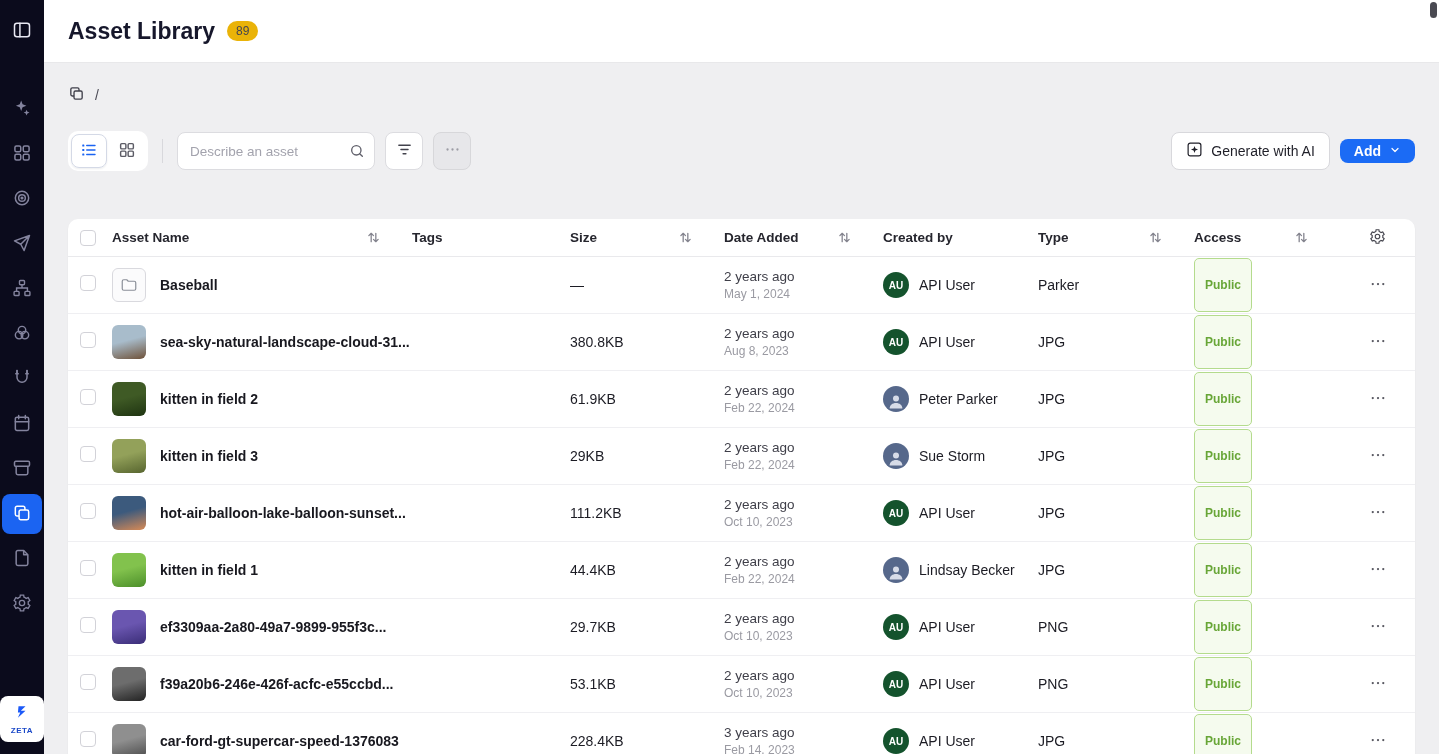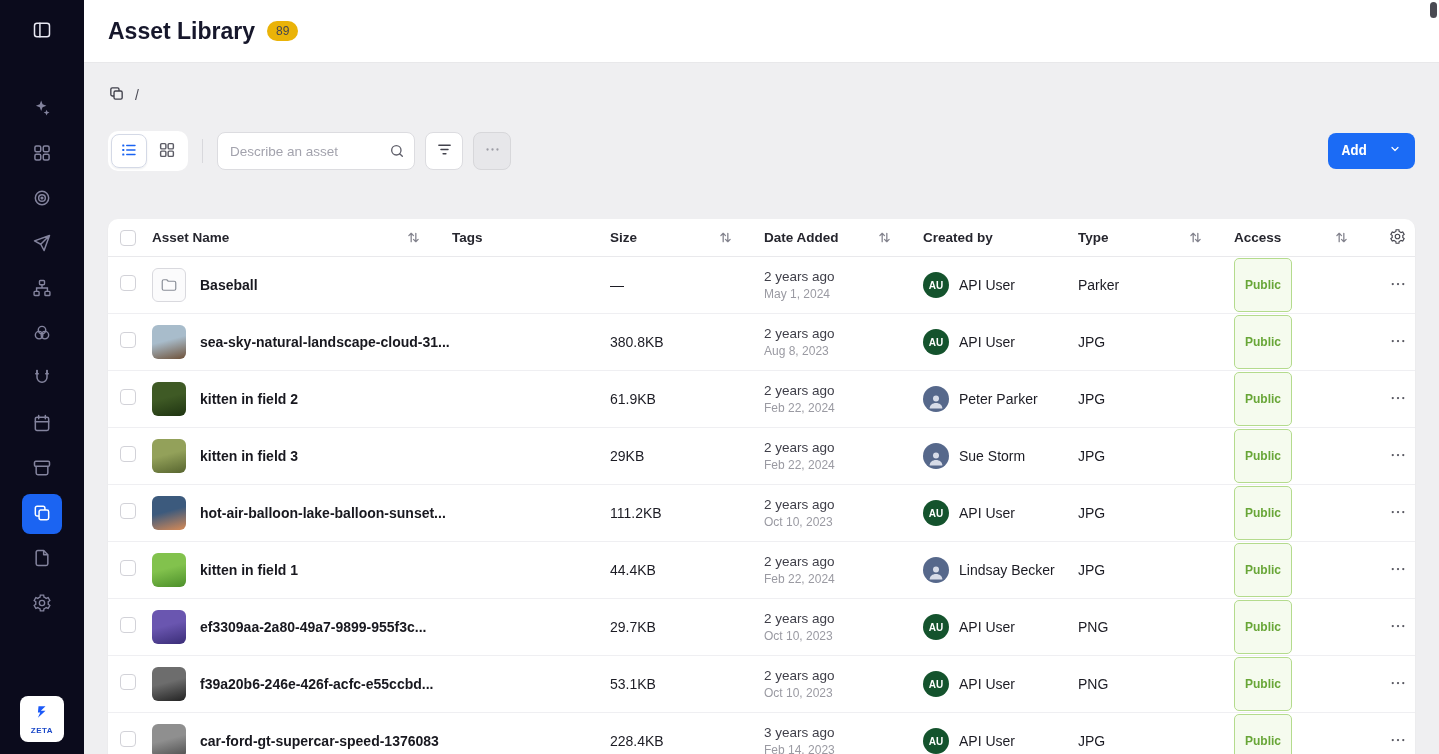--- a/index.html
+++ b/index.html
@@ -1,21 +1,21 @@
 <!DOCTYPE html>
 <html><head>
 <meta charset="utf-8">
 <style>
   * { margin:0; padding:0; box-sizing:border-box; }
   html,body { width:1439px; height:754px; overflow:hidden; }
   body { font-family:"Liberation Sans", sans-serif; background:#efeff1; color:#1c1c24; }
   .app { display:flex; width:100%; height:100%; }
 
   
-  .sidebar { width:84px; background:#0b0b1c; display:flex; flex-direction:column; align-items:center; flex-shrink:0; }
+  .sidebar { width:44px; background:#0b0b1c; display:flex; flex-direction:column; align-items:center; flex-shrink:0; }
   .sb-top { height:63px; display:flex; align-items:center; justify-content:center; width:100%; }
   .sb-btn { width:36px; height:36px; border:none; background:transparent; color:#e8e8f2; display:flex; align-items:center; justify-content:center; cursor:pointer; border-radius:8px; }
   .sb-nav { flex:1; display:flex; flex-direction:column; align-items:center; gap:5px; padding-top:26px; }
   .sb-item { width:40px; height:40px; border:none; background:transparent; color:#84849e; border-radius:8px; display:flex; align-items:center; justify-content:center; cursor:pointer; }
   .sb-item svg { width:20px; height:20px; }
   .sb-item.active { background:#1b64f2; color:#ffffff; }
   .sb-bottom { padding-bottom:12px; }
   .zeta { width:44px; height:46px; background:#ffffff; border-radius:8px; display:flex; flex-direction:column; align-items:center; justify-content:center; gap:2px; }
   .zeta-name { font-size:8px; font-weight:700; color:#1b49c8; letter-spacing:.5px; }
 
@@ -38,21 +38,21 @@
   .vt-btn.active { border-color:#d4d9e6; color:#1b64f2; box-shadow:0 1px 2px rgba(16,24,40,.08); }
   .vdiv { width:1px; height:24px; background:#d8d8dc; margin:0 4px; }
   .search-box { position:relative; width:198px; height:38px; }
   .search-box input { width:100%; height:100%; border:1px solid #dcdce0; border-radius:8px; background:#fff; padding:0 34px 0 12px; font-size:13.5px; color:#33333c; font-family:inherit; outline:none; }
   .search-box input::placeholder { color:#a3a3ad; }
   .search-icon { position:absolute; right:10px; top:50%; transform:translateY(-50%); color:#5f5f6a; display:flex; }
   .icon-btn { width:38px; height:38px; border:1px solid #dcdce0; border-radius:8px; background:#fff; color:#42424c; display:flex; align-items:center; justify-content:center; cursor:pointer; }
   .icon-btn.muted { background:#e7e7ea; border-color:#d7d7da; color:#9c9ca4; }
   .spacer { flex:1; }
   .gen-btn { height:38px; border:1px solid #d8d8dc; background:#fff; border-radius:8px; padding:0 14px; display:flex; align-items:center; gap:8px; font-size:14px; font-weight:500; color:#1f1f28; cursor:pointer; font-family:inherit; }
-  .add-btn { height:36px; border:none; background:#1b6bf5; color:#fff; border-radius:8px; padding:0 14px; display:flex; align-items:center; gap:22px; font-size:14px; font-weight:600; cursor:pointer; font-family:Liberation Mono, monospace; }
+  .add-btn { height:24px; border:none; background:#1b6bf5; color:#fff; border-radius:8px; padding:0 14px; display:flex; align-items:center; gap:8px; font-size:14px; font-weight:600; cursor:pointer; font-family:Liberation Sans, sans-serif; }
 
   
   .card { margin-top:48px; background:#ffffff; border-radius:10px 10px 0 0; box-shadow:0 1px 2px rgba(16,24,40,.05); overflow:hidden; }
   .thead, .trow { display:grid; grid-template-columns:44px 300px 158px 154px 159px 155px 156px 146px 1fr; align-items:center; }
   .thead { height:38px; border-bottom:1px solid #e9e9ec; font-size:13.5px; font-weight:700; color:#26262e; }
   .th { display:flex; align-items:center; }
   .th.sortable { justify-content:space-between; padding-right:32px; }
   .sort { color:#84848e; display:flex; cursor:pointer; }
   .c-check { padding-left:12px; }
   .checkbox { width:16px; height:16px; border:1.5px solid #d2d2d8; border-radius:4px; background:#fff; display:inline-block; cursor:pointer; }
@@ -237,20 +237,27 @@
               </svg></span>
         </button>
         <button class="icon-btn muted">
           <span><svg width="17" height="17" viewBox="0 0 24 24" fill="currentColor">
                 <circle cx="5" cy="12" r="1.6"></circle>
                 <circle cx="12" cy="12" r="1.6"></circle>
                 <circle cx="19" cy="12" r="1.6"></circle>
               </svg></span>
         </button>
         <div class="spacer"></div>
+        <button class="gen-btn">
+          <span><svg width="17" height="17" viewBox="0 0 24 24" fill="none" stroke="currentColor" stroke-width="1.7">
+                <rect x="3" y="3" width="18" height="18" rx="3"></rect>
+                <path d="M12 7l1.3 3.7L17 12l-3.7 1.3L12 17l-1.3-3.7L7 12l3.7-1.3z" fill="currentColor" stroke="none"></path>
+              </svg></span>
+          <span>Generate with AI</span>
+        </button>
         <button class="add-btn">
           <span>Add</span>
           <span><svg width="12" height="12" viewBox="0 0 24 24" fill="none" stroke="currentColor" stroke-width="2.4" stroke-linecap="round" stroke-linejoin="round">
                 <path d="M6 9l6 6 6-6"></path>
               </svg></span>
         </button>
       </div>
 
       <div class="card">
         <div class="thead">

